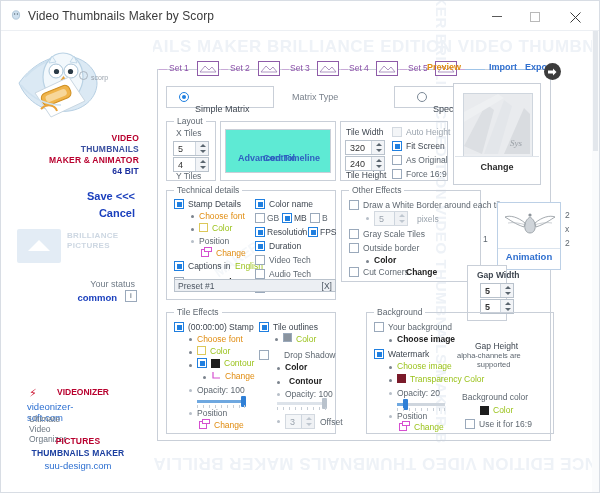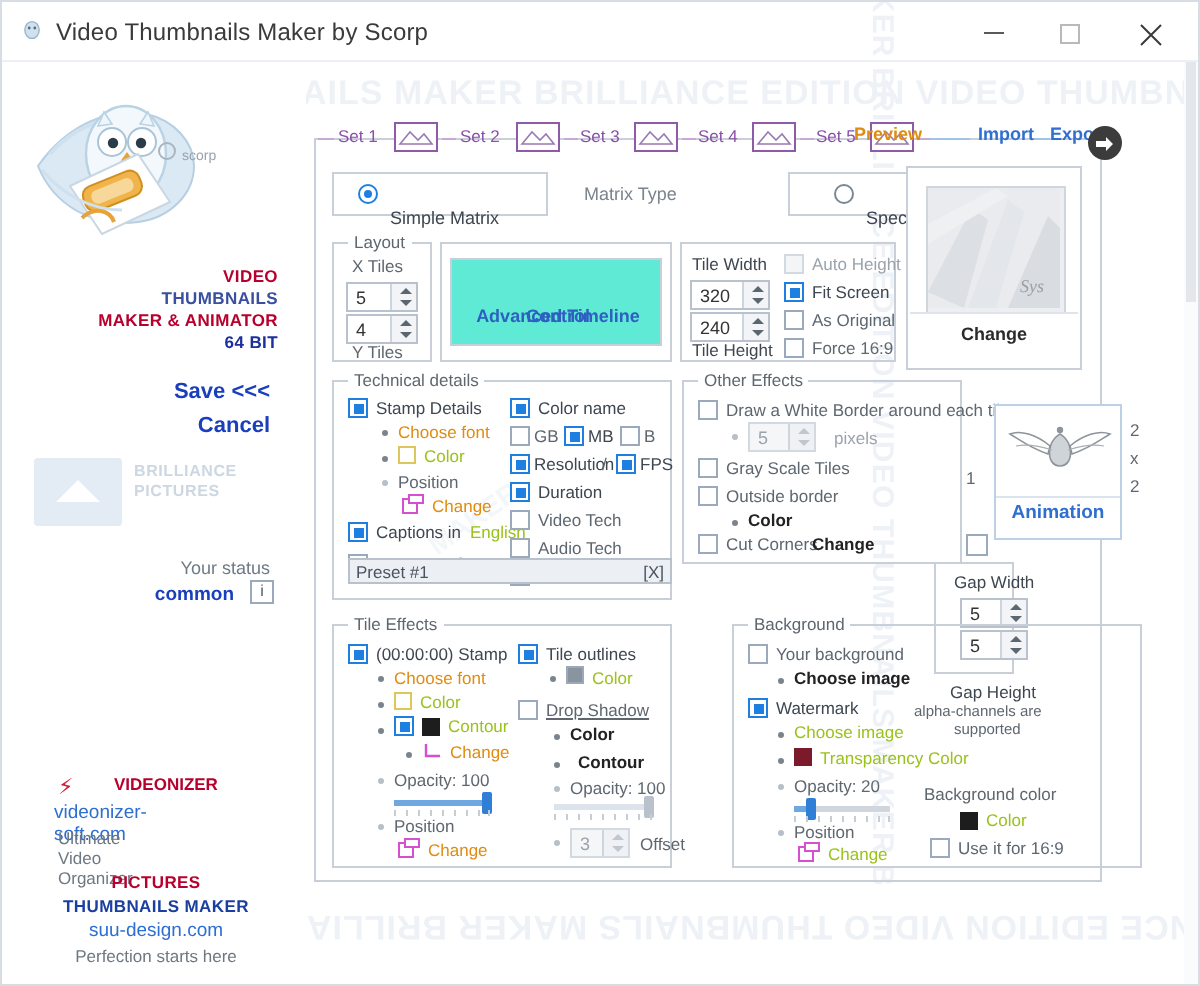--- a/index.html
+++ b/index.html
@@ -292,21 +292,20 @@
       <span class="vz-ico">⚡</span>
       <span class="vz-name">VIDEONIZER</span>
       <span class="vz-site">videonizer-soft.com</span>
       <span class="vz-sub">Ultimate Video Organizer</span>
     </div>
 
     <div class="pt-blk">
       <div class="pt-l1">PICTURES</div>
       <div class="pt-l2">THUMBNAILS MAKER</div>
       <div class="pt-l3">suu-design.com</div>
-      <div class="pt-l4">Perfection starts here</div>
     </div>
   </div>
 
   <div class="main">
     <div class="outer-frame"></div>
 
     <div class="setnav">
       <div class="dash" style="left:0px;width:8px;"></div>
       <div class="setlab" style="left:10px;">Set 1</div>
       <div class="setico" style="left:38px;">
@@ -540,21 +539,21 @@
         <path d="M30 18 C36 16 43 15 48 16" fill="none" stroke="#a9b0b7" stroke-width=".6"></path>
         <circle cx="26" cy="8" r="1.6" fill="#8d949b"></circle>
       </svg>
       <div class="anim-sep" style="top:45px;"></div>
       <div class="anim-lab" style="top:48px;">Animation</div>
     </div>
     <span class="anim-dim" style="left:408px;top:151px;">2</span>
     <span class="anim-dim" style="left:408px;top:165px;">x</span>
     <span class="anim-dim" style="left:408px;top:179px;">2</span>
 
-    <div class="gapbox" style="left:310px;top:222px;width:40px;height:56px;">
+    <div class="gapbox" style="left:310px;top:206px;width:40px;height:56px;font-weight:bold;">
       <span class="lab d" style="left:9px;top:4px;">Gap Width</span>
       <div class="spin" style="left:12px;top:17px;width:34px;">
         <span class="val">5</span>
         <span class="btns">
             <i class="u"></i>
             <i class="d"></i>
           </span>
       </div>
       <div class="spin" style="left:12px;top:33px;width:34px;">
         <span class="val">5</span>
@@ -621,21 +620,21 @@
       <span class="lnk orange" style="left:47px;top:107px;">Change</span>
 
       <span class="cb on" style="left:92px;top:9px;"></span>
       <span class="lab d" style="left:106px;top:9px;">Tile outlines</span>
 
       <span class="bullet" style="left:108px;top:25px;"></span>
       <span class="swatch gray-on" style="left:116px;top:20px;"></span>
       <span class="lnk green" style="left:129px;top:21px;">Color</span>
 
       <span class="cb" style="left:92px;top:37px;"></span>
-      <span class="lab" style="left:106px;top:37px;text-decoration:underline;">Drop Shadow</span>
+      <span class="lab" style="left:117px;top:37px;">Drop Shadow</span>
 
       <span class="bullet" style="left:110px;top:54px;"></span>
       <span class="lnk black" style="left:118px;top:49px;">Color</span>
 
       <span class="bullet" style="left:110px;top:68px;"></span>
       <span class="lnk black" style="left:122px;top:63px;">Contour</span>
 
       <span class="bullet gray" style="left:110px;top:80px;"></span>
       <span class="lab" style="left:118px;top:76px;">Opacity: 100</span>
       <div class="sld dis" style="left:110px;top:89px;width:50px;">
@@ -658,21 +657,21 @@
       <div class="spin dis" style="left:118px;top:101px;width:30px;">
         <span class="val">3</span>
         <span class="btns" style="background:#eff1f4;">
             <i class="u" style="border-bottom-color:#bfc7d0;"></i>
             <i class="d" style="border-top-color:#bfc7d0;"></i>
           </span>
       </div>
       <span class="lab" style="left:153px;top:104px;">Offset</span>
     </div>
 
-    <div class="gb" style="left:209px;top:253px;width:205px;height:122px;padding-left:44px;">
+    <div class="gb" style="left:209px;top:253px;width:188px;height:122px;padding-left:44px;">
       <span class="gb-title">Background</span>
 
       <span class="cb" style="left:7px;top:9px;"></span>
       <span class="lab" style="left:21px;top:9px;">Your background</span>
 
       <span class="bullet" style="left:22px;top:26px;"></span>
       <span class="lnk black" style="left:30px;top:21px;">Choose image</span>
 
       <span class="cb on" style="left:7px;top:36px;"></span>
       <span class="lab d" style="left:21px;top:36px;">Watermark</span>

